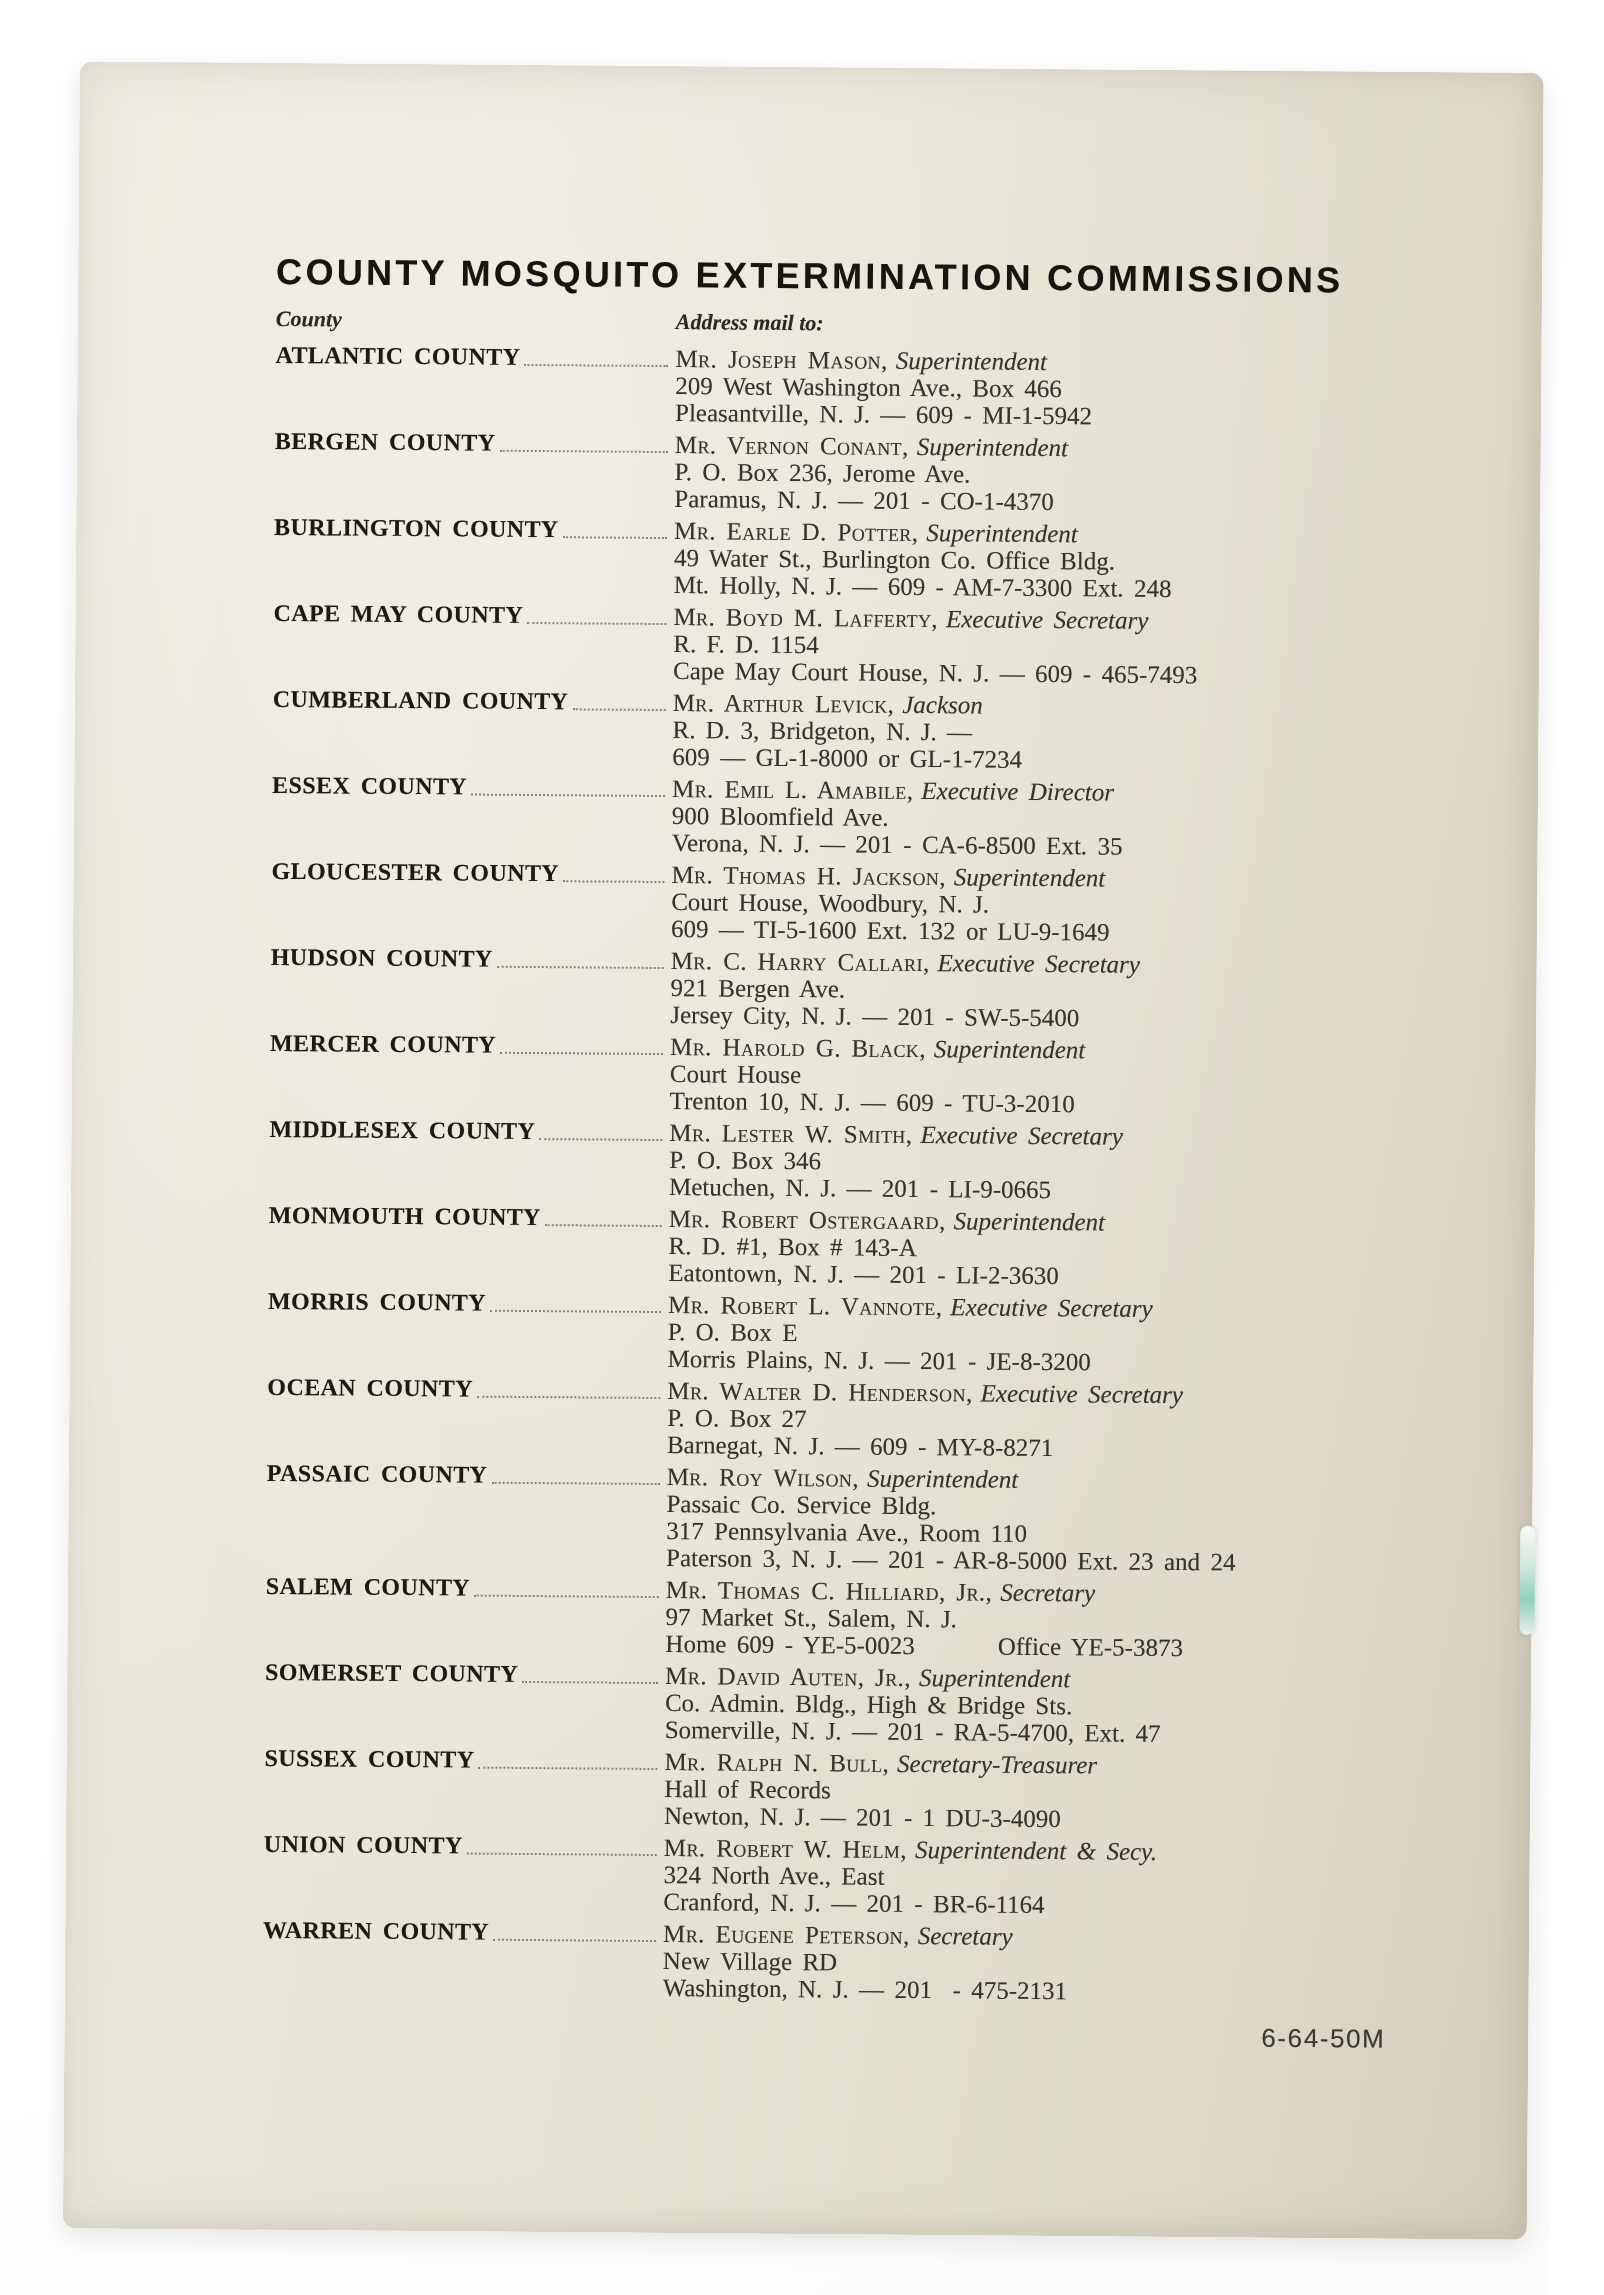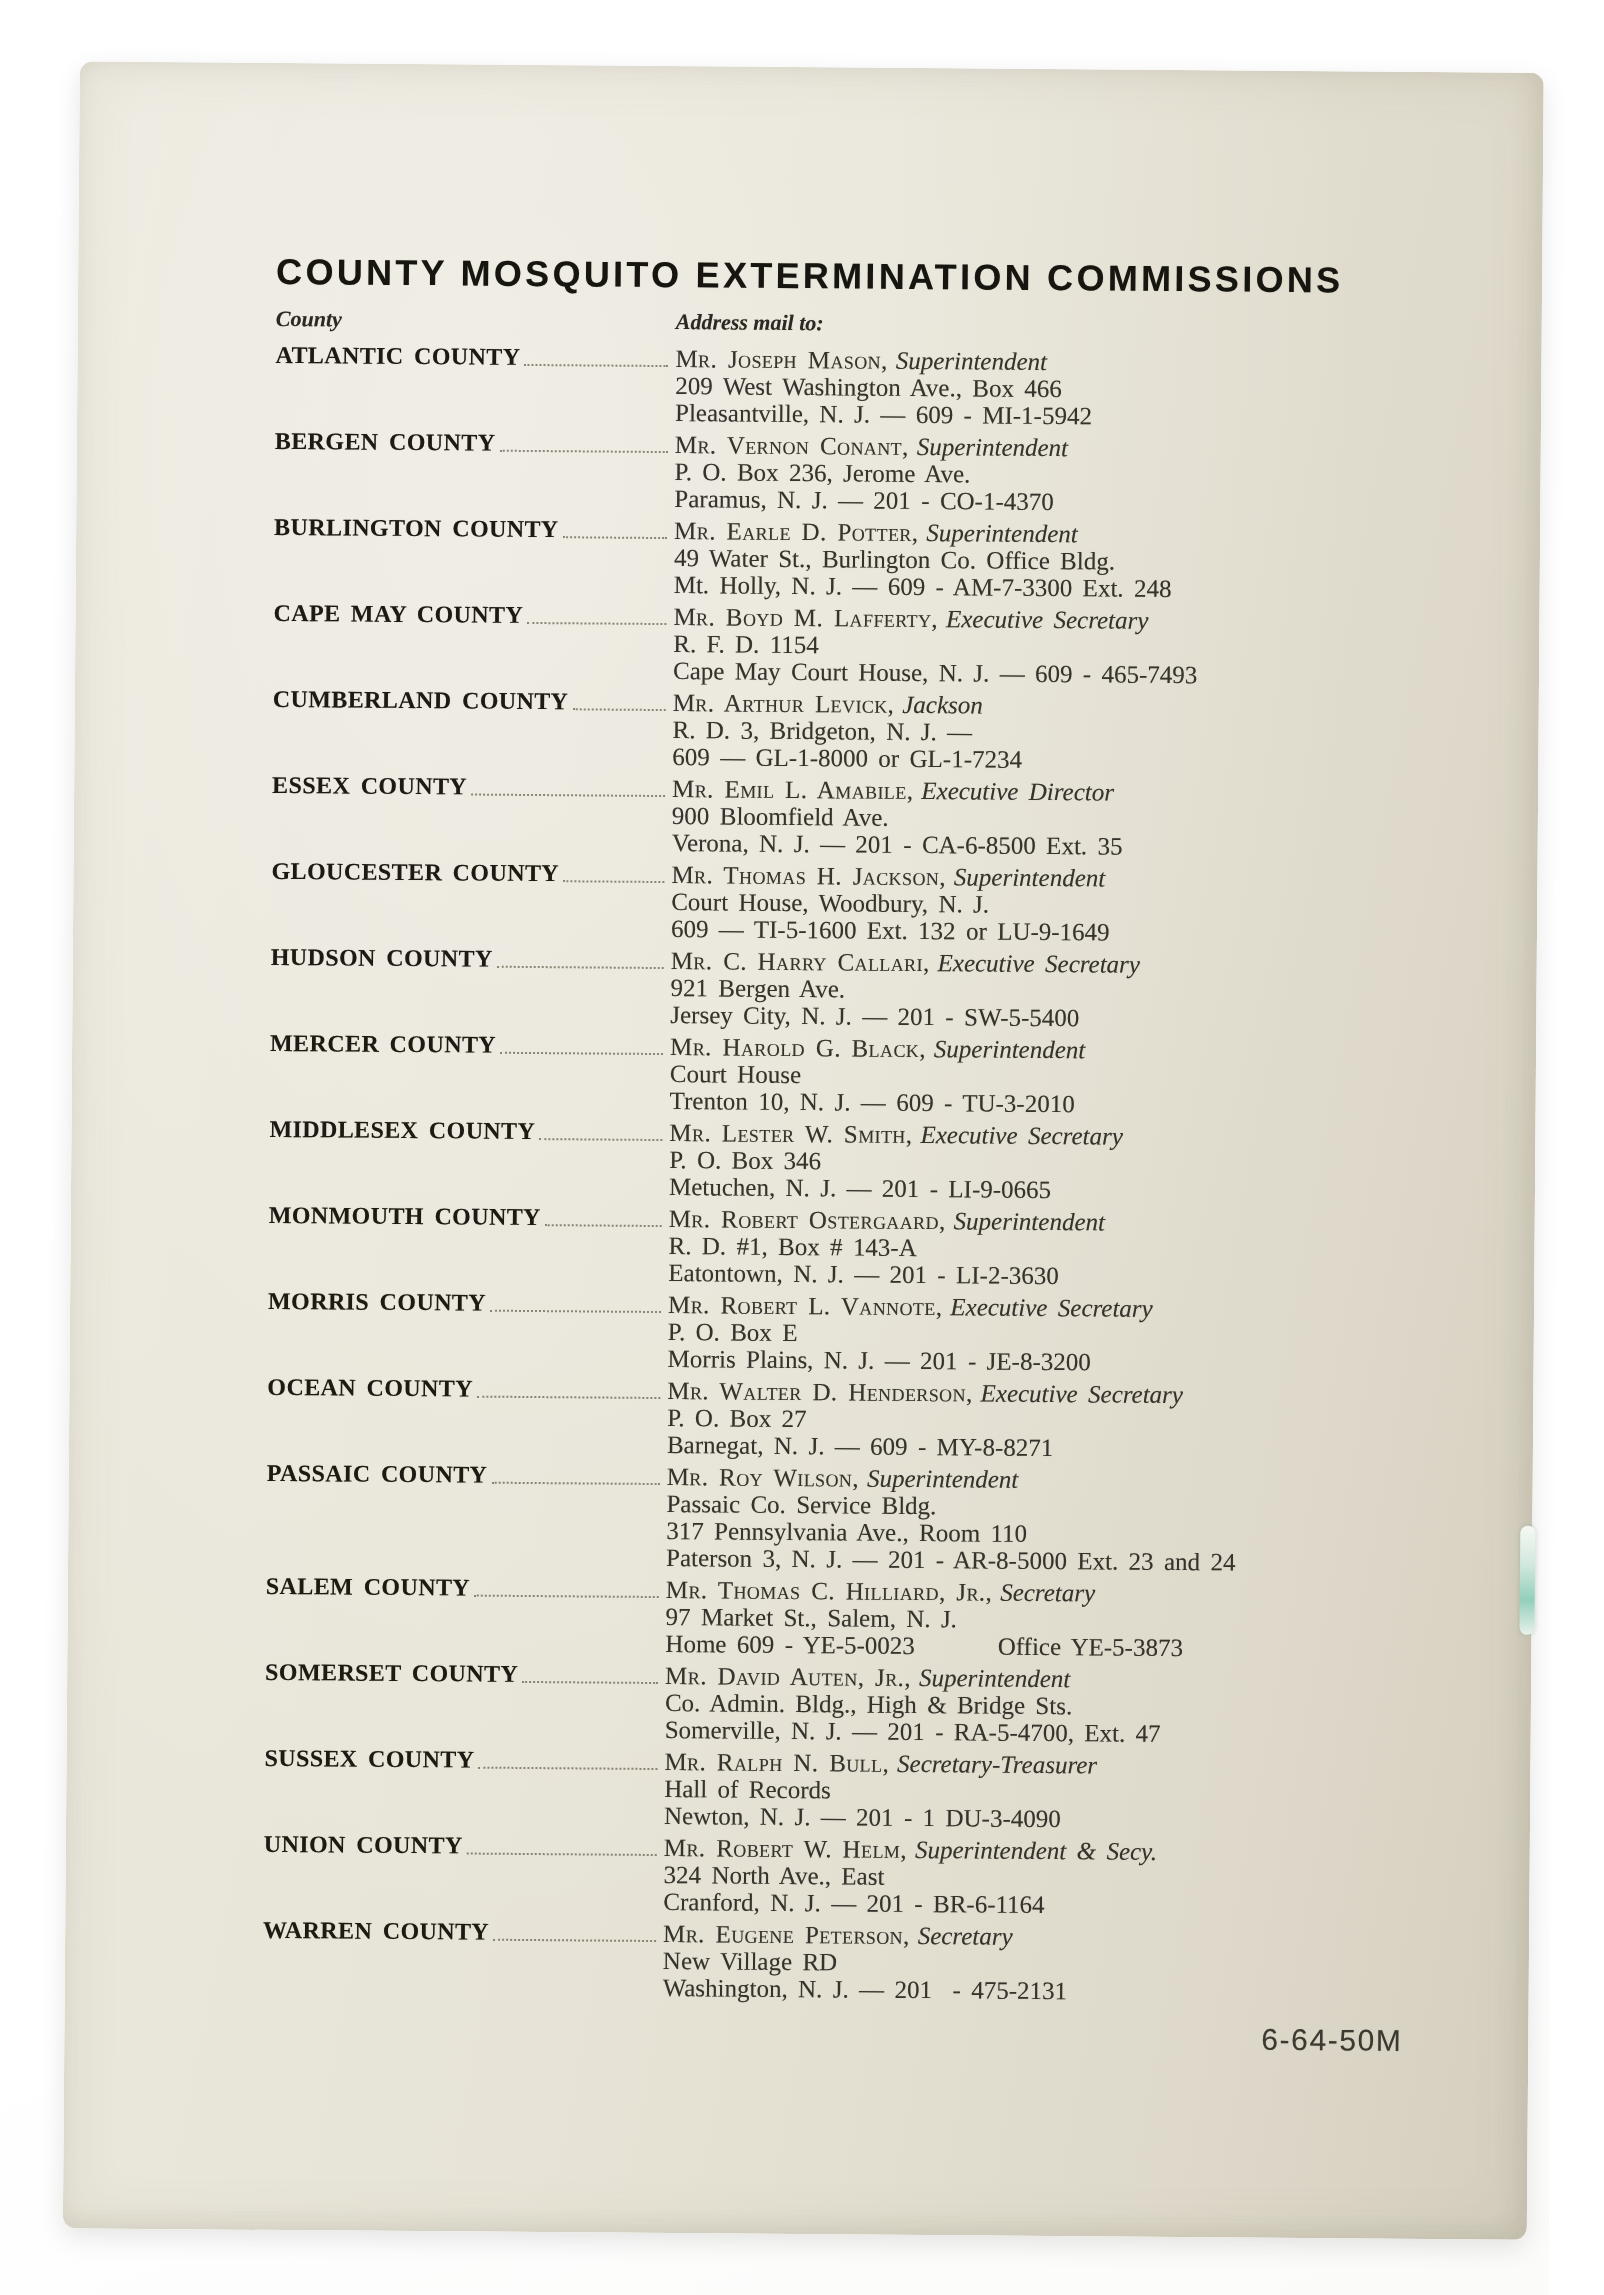--- a/index.html
+++ b/index.html
@@ -94,21 +94,21 @@
   }
   .role {
     font-style: italic;
     margin-left: 0.32em;
   }
   .print-code {
     position: absolute;
     left: 1197px;
     top: 1952px;
     font-family: "Liberation Sans", "DejaVu Sans", sans-serif;
-    font-size: 30px;
+    font-size: 26px;
     letter-spacing: 1.6px;
     color: #3b3930;
     text-shadow: 0 0 0.8px rgba(45,42,32,0.35);
   }
   .edge-tab {
     position: absolute;
     right: -2.5px;
     top: 1453px;
     width: 15px;
     height: 109px;

